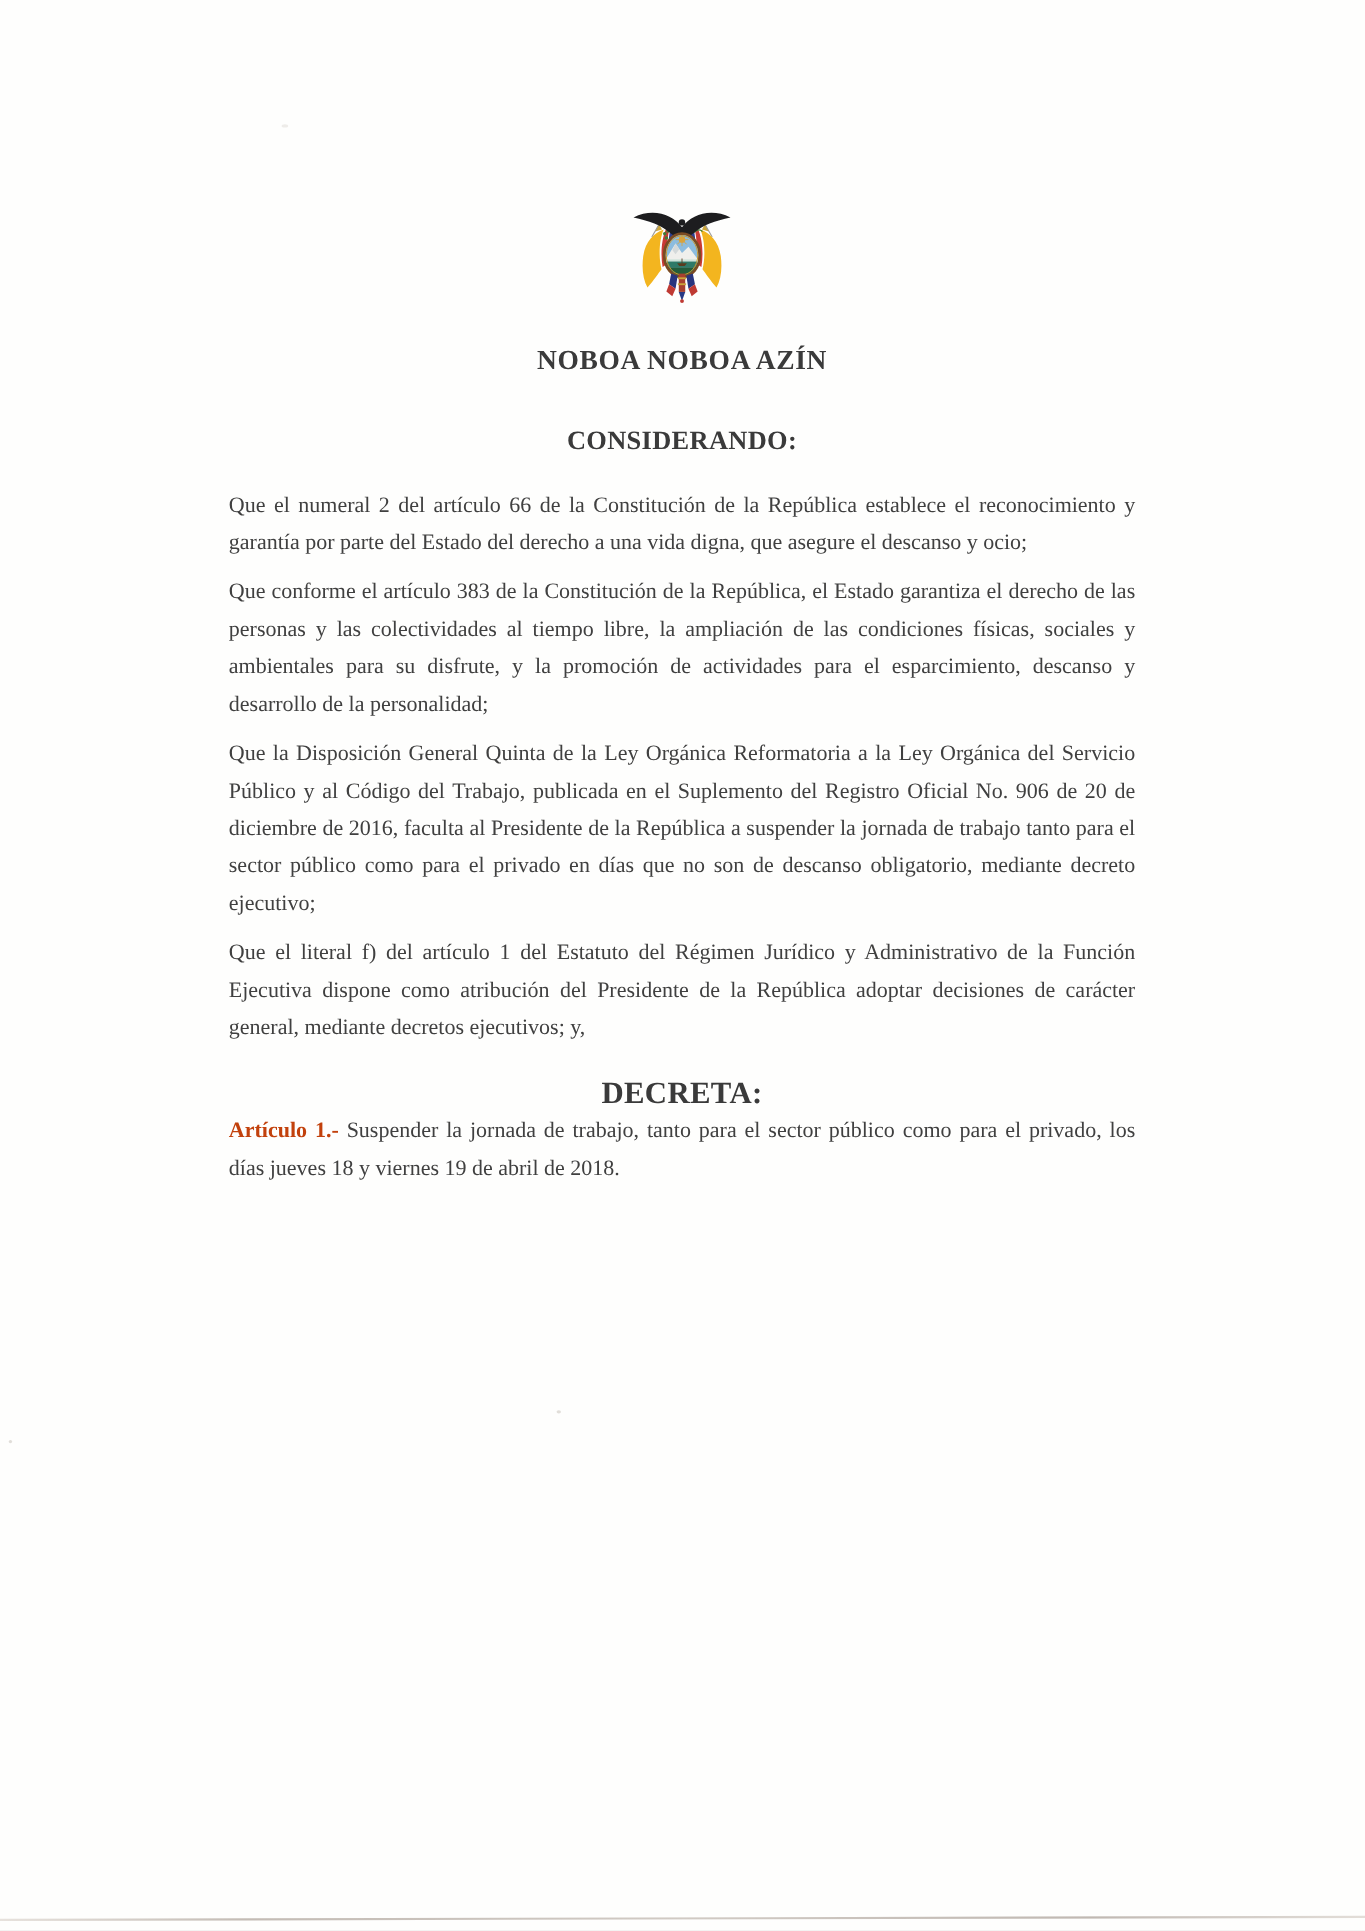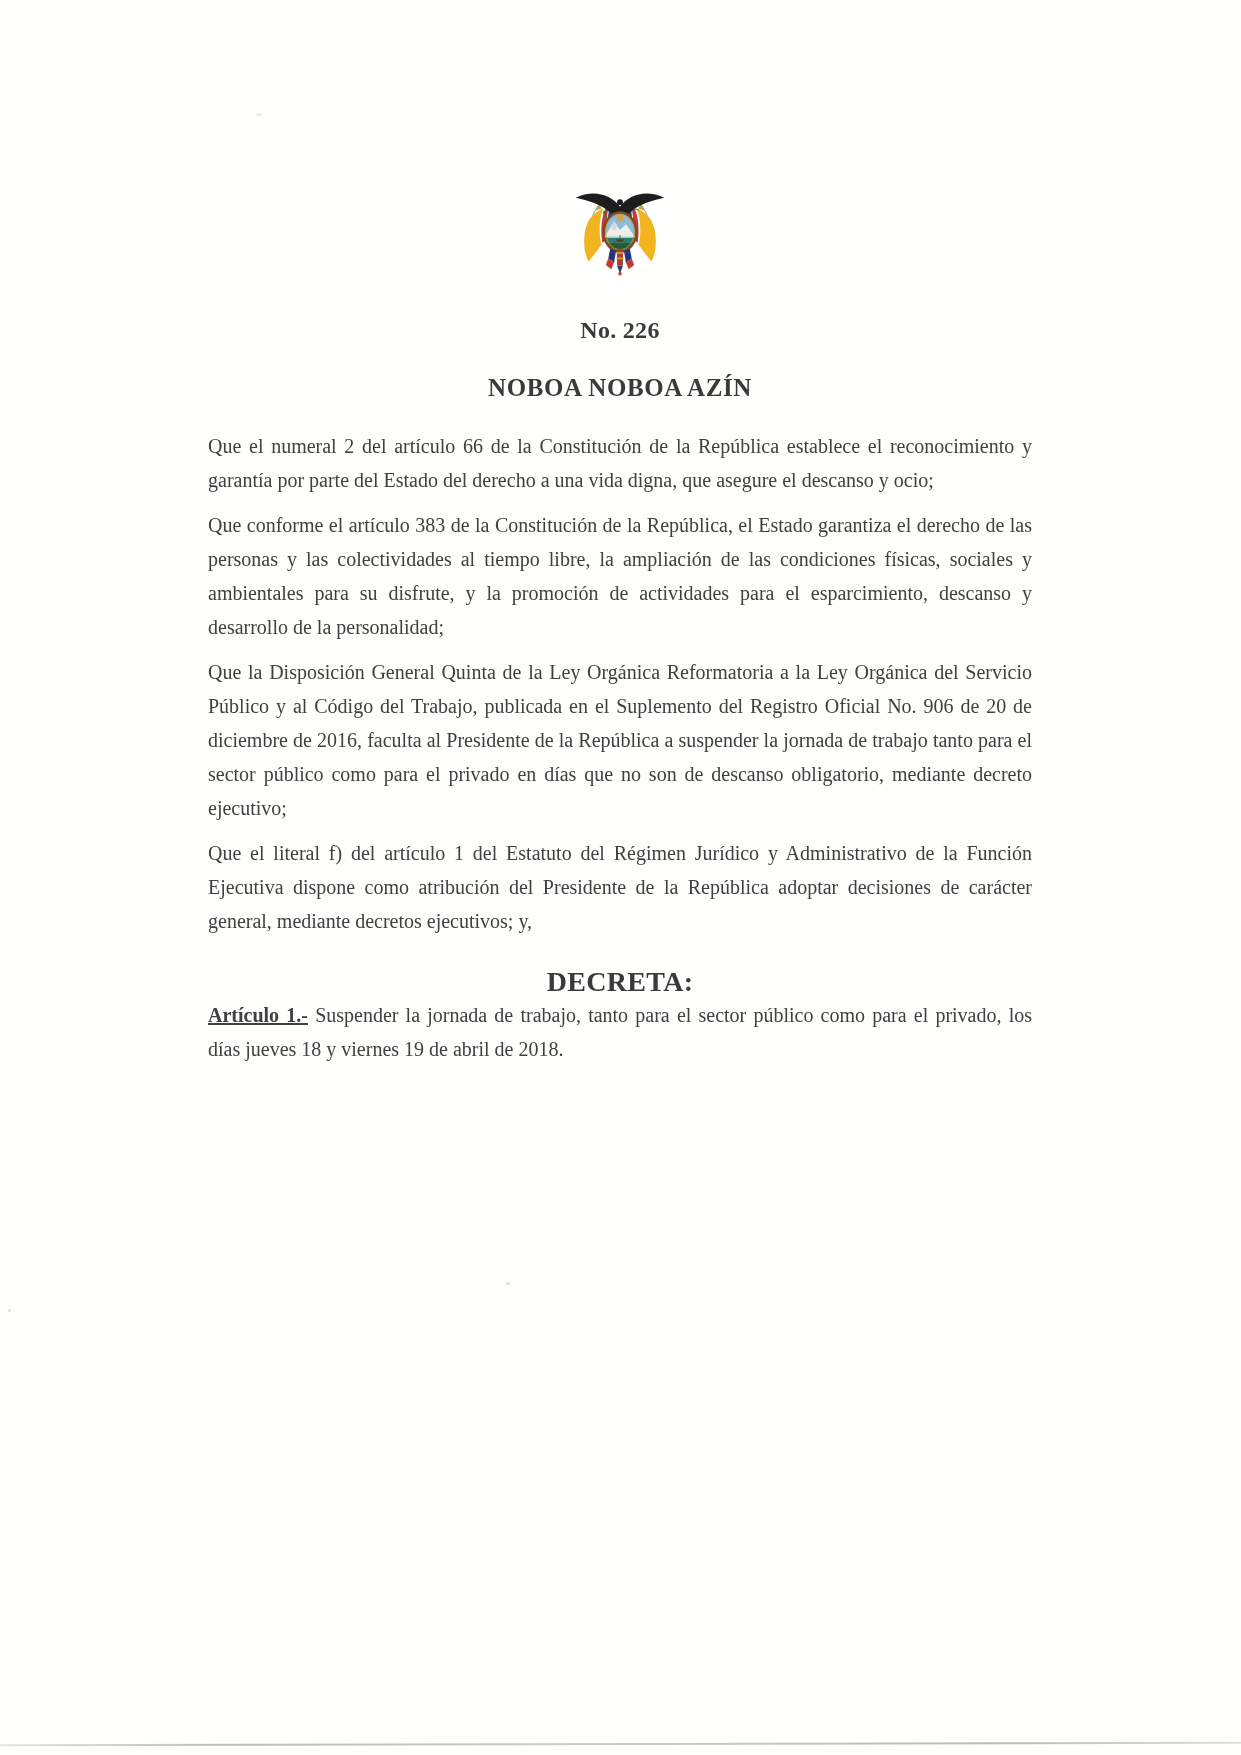--- a/index.html
+++ b/index.html
@@ -35,21 +35,21 @@
   .recitals{margin-top:27px;}
   p.body-par{
     margin:0 0 11px 0;
     font-size:20px;
     line-height:34px;
     text-align:justify;
     text-justify:inter-word;
   }
   .decree-heading{margin-top:28px;margin-bottom:0;font-size:28px;}
   .article-par{margin-top:31px;}
-  .article-par strong{color:#404040;text-decoration:underline;}
+  .article-par strong{color:#c2410c;}
   .bottom-scan-line{
     position:absolute;
     left:0;right:0;top:1743px;
     height:2px;
     background:linear-gradient(to right,#e3ddd7 0%,#b9b0a8 18%,#c9c1ba 50%,#b5aca5 80%,#ded8d2 100%);
     transform:rotate(-0.12deg);
     opacity:.85;
   }
   .speck{
     position:absolute;
@@ -112,25 +112,25 @@
         <path d="M60 64 L54 66 L56 78 L62 74 Z" fill="#28357e"></path>
         <path d="M62 74 L56 78 L59 85 L64.5 80.5 Z" fill="#bf3a33"></path>
         <rect x="47" y="64" width="6" height="17" fill="#a8402f"></rect>
         <rect x="46.2" y="67.5" width="7.6" height="1.7" fill="#caa53c"></rect>
         <rect x="46.2" y="73" width="7.6" height="1.7" fill="#caa53c"></rect>
         <path d="M47 81 L53 81 L50 89.5 Z" fill="#283a85"></path>
         <circle cx="50" cy="89.5" r="1.8" fill="#bf3a33"></circle>
       </svg>
     </div>
 
-    <div class="h-center doc-number">No. 226</div>
 
     <div class="h-center president-name">NOBOA NOBOA AZÍN</div>
 
 
+    <div class="h-center considering-heading">CONSIDERANDO:</div>
 
     <div class="recitals">
       <p class="body-par">Que el numeral 2 del artículo 66 de la Constitución de la República establece el reconocimiento y garantía por parte del Estado del derecho a una vida digna, que asegure el descanso y ocio;</p>
       <p class="body-par">Que conforme el artículo 383 de la Constitución de la República, el Estado garantiza el derecho de las personas y las colectividades al tiempo libre, la ampliación de las condiciones físicas, sociales y ambientales para su disfrute, y la promoción de actividades para el esparcimiento, descanso y desarrollo de la personalidad;</p>
       <p class="body-par">Que la Disposición General Quinta de la Ley Orgánica Reformatoria a la Ley Orgánica del Servicio Público y al Código del Trabajo, publicada en el Suplemento del Registro Oficial No. 906 de 20 de diciembre de 2016, faculta al Presidente de la República a suspender la jornada de trabajo tanto para el sector público como para el privado en días que no son de descanso obligatorio, mediante decreto ejecutivo;</p>
       <p class="body-par">Que el literal f) del artículo 1 del Estatuto del Régimen Jurídico y Administrativo de la Función Ejecutiva dispone como atribución del Presidente de la República adoptar decisiones de carácter general, mediante decretos ejecutivos; y,</p>
     </div>
 
     <div class="h-center decree-heading">DECRETA:</div>
 

